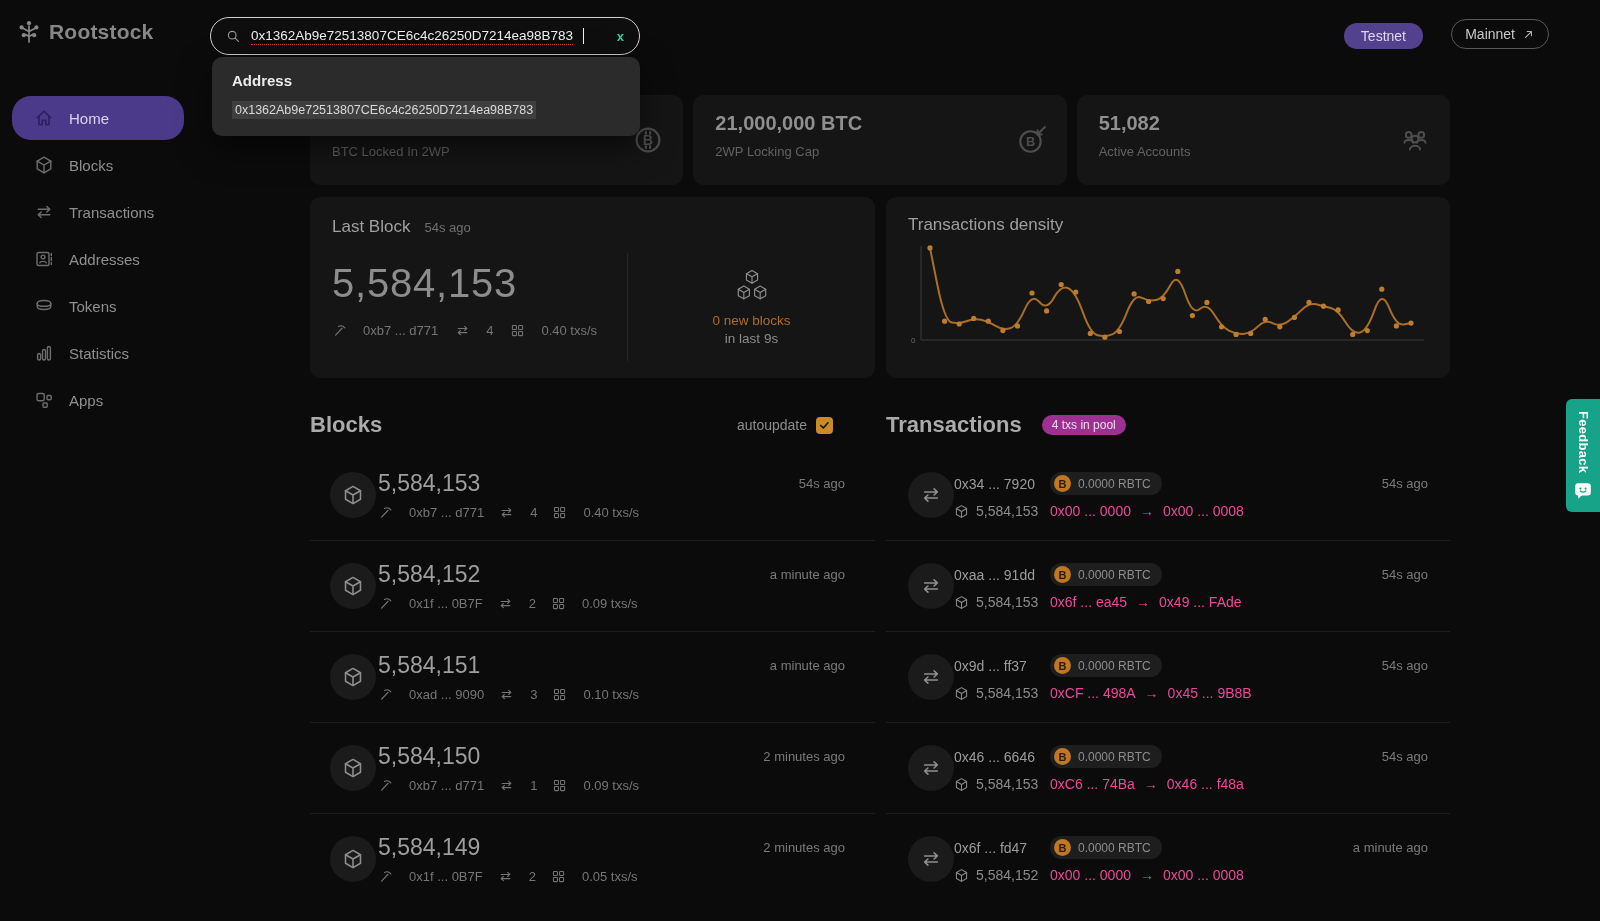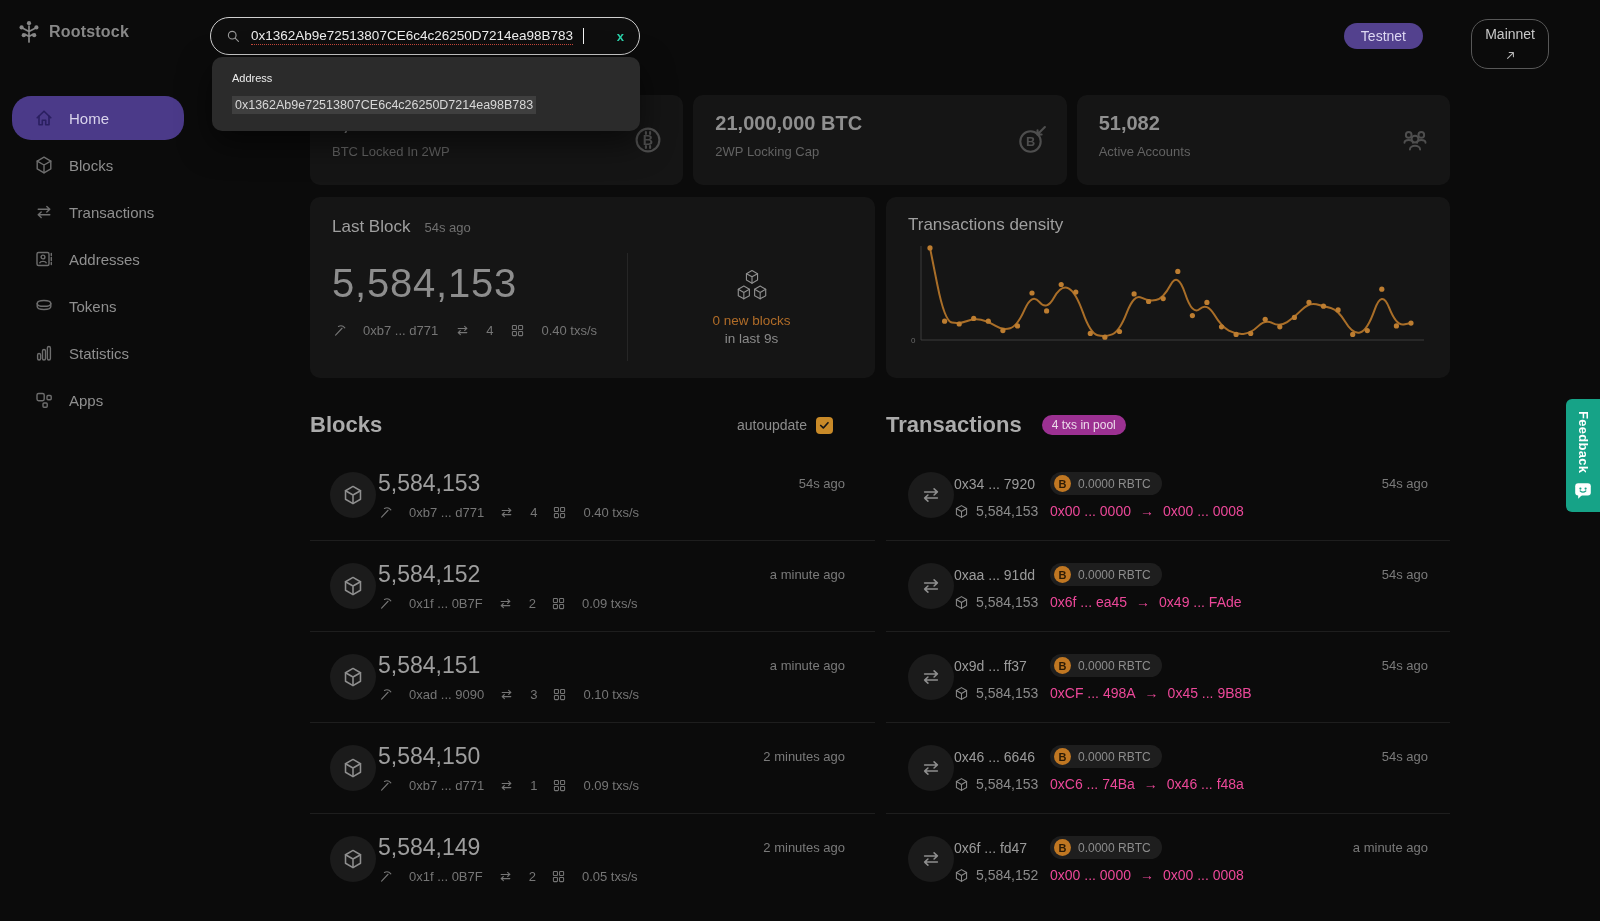--- a/index.html
+++ b/index.html
@@ -8,50 +8,50 @@
     background:#0b0b0b;font-family:"Liberation Sans",sans-serif;
     -webkit-font-smoothing:antialiased;
   }
   .ic{display:block}
   .i13{width:13px;height:13px}.i15{width:15px;height:15px}.i20{width:20px;height:20px}
   .i22{width:22px;height:22px}.i26{width:26px;height:26px}.i30{width:30px;height:30px}.i34{width:34px;height:34px}
 
   
   .topbar{position:absolute;left:0;top:0;width:1600px;height:72px;background:#0b0b0b;z-index:30}
   .logo{position:absolute;left:16px;top:19px;display:flex;align-items:center;gap:7px;color:#878787;cursor:pointer}
-  .logo-text{font-size:16px;font-weight:700;letter-spacing:.2px}
+  .logo-text{font-size:21px;font-weight:700;letter-spacing:.2px}
   .search{
     position:absolute;left:210px;top:17px;width:430px;height:38px;box-sizing:border-box;
     border:1px solid #cfcfcf;border-radius:20px;background:#0e0e0e;
     display:flex;align-items:center;padding:0 15px;gap:10px;
   }
   .search .ic{color:#9a9a9a}
   .search-text{
     font-size:13.5px;color:#eeeeee;white-space:nowrap;
     border-bottom:1px dotted #c8483a;padding-bottom:1px;
   }
   .caret{width:1px;height:16px;background:#f4f4f4}
   .search-clear{margin-left:auto;color:#2bd0a9;font-size:13px;font-weight:700;cursor:pointer}
   .net-testnet{
     position:absolute;right:177px;top:23px;background:#53418e;color:#ddd7f2;
     font-size:14px;padding:5px 17px;border-radius:15px;cursor:pointer;
   }
   .net-mainnet{
     position:absolute;right:51px;top:19px;border:1px solid #585858;color:#c8c8c8;
-    font-size:14px;padding:6px 13px;border-radius:17px;display:flex;align-items:center;gap:7px;cursor:pointer;flex-direction:column;
+    font-size:14px;padding:6px 13px;border-radius:17px;display:flex;align-items:center;gap:7px;cursor:pointer;
   }
   .net-mainnet .ic{color:#b8b8b8}
 
   
   .dropdown{
     position:absolute;left:212px;top:57px;width:428px;box-sizing:border-box;z-index:40;
     background:#2b2b2b;border-radius:10px;padding:15px 20px 17px;
     box-shadow:0 12px 32px rgba(0,0,0,.55);
   }
-  .dropdown-title{font-size:11px;font-weight:400;color:#ececec}
+  .dropdown-title{font-size:15px;font-weight:700;color:#ececec}
   .dropdown-chip{
     display:inline-block;margin-top:12px;font-size:12.5px;color:#d8d8d8;
     background:#3f3f3f;padding:2px 3px;cursor:pointer;
   }
 
   
   .sidebar{position:absolute;left:12px;top:96px;width:285px}
   .side-item{
     display:flex;align-items:center;gap:15px;height:44px;margin-bottom:3px;
     padding-left:22px;border-radius:19px;color:#8f8f8f;font-size:15px;cursor:pointer;

